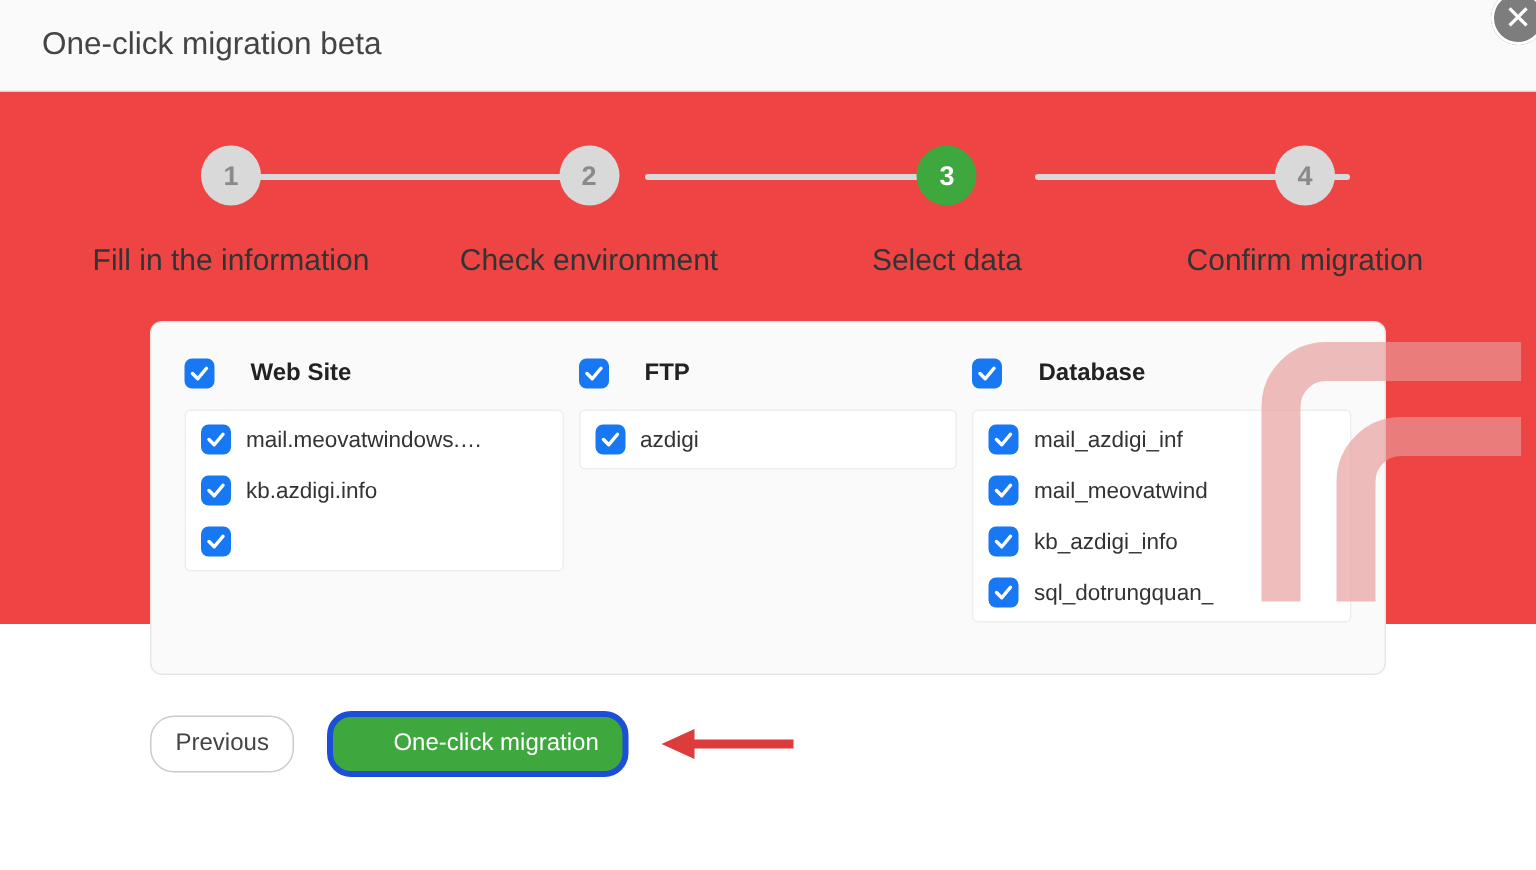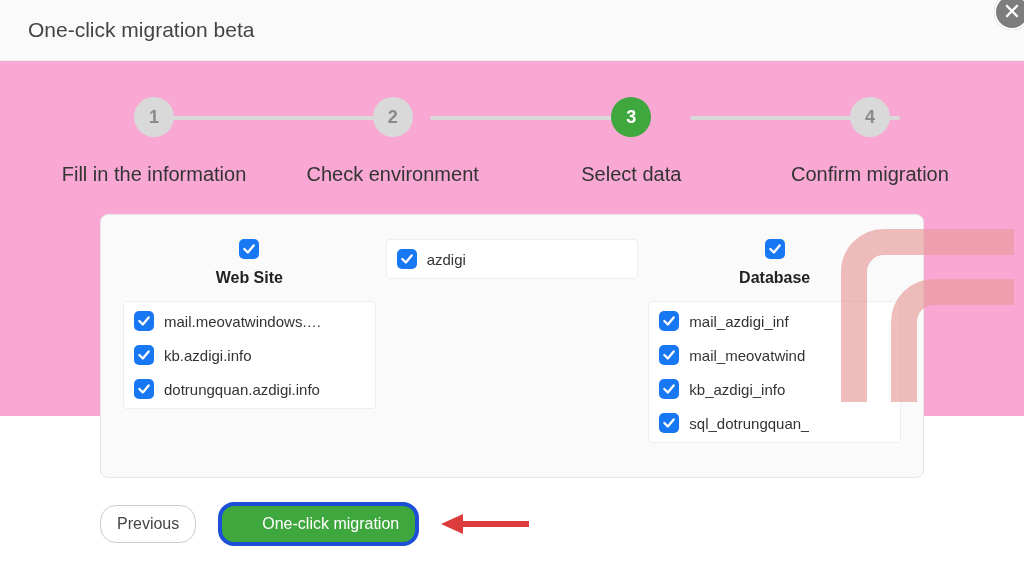--- a/index.html
+++ b/index.html
@@ -1,32 +1,32 @@
 <!DOCTYPE html>
 <html><head>
   <meta charset="utf-8">
   <style>
     * { box-sizing: border-box; margin: 0; padding: 0; }
     html, body { width: 1024px; height: 580px; font-family: -apple-system, BlinkMacSystemFont, "Segoe UI", Helvetica, Arial, sans-serif; background: #fff; overflow: hidden; }
-    .modal { position: relative; width: 1024px; height: 416px; background: #f9a8d4; }
+    .modal { position: relative; width: 1024px; height: 416px; background: #ef4444; }
     .header { padding: 18px 28px; font-size: 21px; color: #444; border-bottom: 1px solid #eee; background:#fafafa;}
     .close { position: absolute; top: -6px; right: -6px; width: 36px; height: 36px; border-radius: 50%; background: #7d7d7d; color: #fff; display:flex; align-items:center; justify-content:center; font-size:22px; cursor:pointer; box-shadow:0 0 0 2px #fff inset;}
     .stepper { display:flex; align-items:flex-start; justify-content:space-between; padding: 36px 44px 14px 44px; position:relative; }
     .step { display:flex; flex-direction:column; align-items:center; width:220px; position:relative; z-index:2; }
     .step-circle { width:40px; height:40px; border-radius:50%; background:#d9d9d9; color:#8a8a8a; font-weight:700; font-size:18px; display:flex; align-items:center; justify-content:center; }
     .step-circle.active { background:#3ea73e; color:#fff; }
     .step-label { margin-top:26px; font-size:20px; color:#333; text-align:center; white-space:nowrap;}
     .bar { position:absolute; top:55px; height:4px; background:#d9d9d9; border-radius:2px; z-index:1;}
     .bar.b1 { left:170px; width:210px;}
     .bar.b2 { left:430px; width:210px;}
     .bar.b3 { left:690px; width:210px;}
     .data-box { margin: 14px 100px 0 100px; background:#fafafa; border:1px solid #e6e6e6; border-radius:8px; padding: 24px 22px 34px 22px; }
     .cols { display:flex; gap:10px; }
     .col { flex:1; }
-    .cat { display:flex; align-items:center; gap:10px; margin-bottom:14px;flex-direction:column; }
+    .cat { display:flex; align-items:center; gap:24px; margin-bottom:14px; }
     .cat-label { font-weight:600; font-size:16px; color:#222; }
     .item-list { background:#fff; border:1px solid #eee; border-radius:4px; padding:2px 0; }
     .item { display:flex; align-items:center; gap:10px; padding:7px 10px; }
     .item-label { font-size:15px; color:#333; white-space:nowrap; overflow:hidden; text-overflow:ellipsis; }
     .chk { width:20px; height:20px; border-radius:5px; background:#1877f2; display:flex; align-items:center; justify-content:center; flex-shrink:0; cursor:pointer; }
     .chk svg { stroke:#fff; }
     .footer { display:flex; align-items:center; gap:22px; padding: 24px 100px 0 100px; }
     .btn { font-size:16px; padding:9px 16px; border-radius:16px; cursor:pointer; }
     .btn-prev { background:#fff; border:1px solid #ccc; color:#444;}
     .btn-primary { background:#3ea73e; border:4px solid #1d4ed8; color:#fff;padding-left:40px;}
@@ -97,26 +97,33 @@
                 </svg>
               </span>
             <span class="item-label">kb.azdigi.info</span>
           </div>
           <div class="item">
             <span class="chk">
                 <svg width="14" height="14" viewBox="0 0 24 24" fill="none" stroke-width="4" stroke-linecap="round" stroke-linejoin="round">
                   <polyline points="4 12 10 18 20 6"></polyline>
                 </svg>
               </span>
-            <span class="item-label">dotrungquan.azdigi.info</span>
           </div>
         </div>
       </div>
 
       <div class="col">
+        <div class="cat">
+          <span class="chk">
+              <svg width="14" height="14" viewBox="0 0 24 24" fill="none" stroke-width="4" stroke-linecap="round" stroke-linejoin="round">
+                <polyline points="4 12 10 18 20 6"></polyline>
+              </svg>
+            </span>
+          <span class="cat-label">FTP</span>
+        </div>
         <div class="item-list">
           <div class="item">
             <span class="chk">
                 <svg width="14" height="14" viewBox="0 0 24 24" fill="none" stroke-width="4" stroke-linecap="round" stroke-linejoin="round">
                   <polyline points="4 12 10 18 20 6"></polyline>
                 </svg>
               </span>
             <span class="item-label">azdigi</span>
           </div>
         </div>

